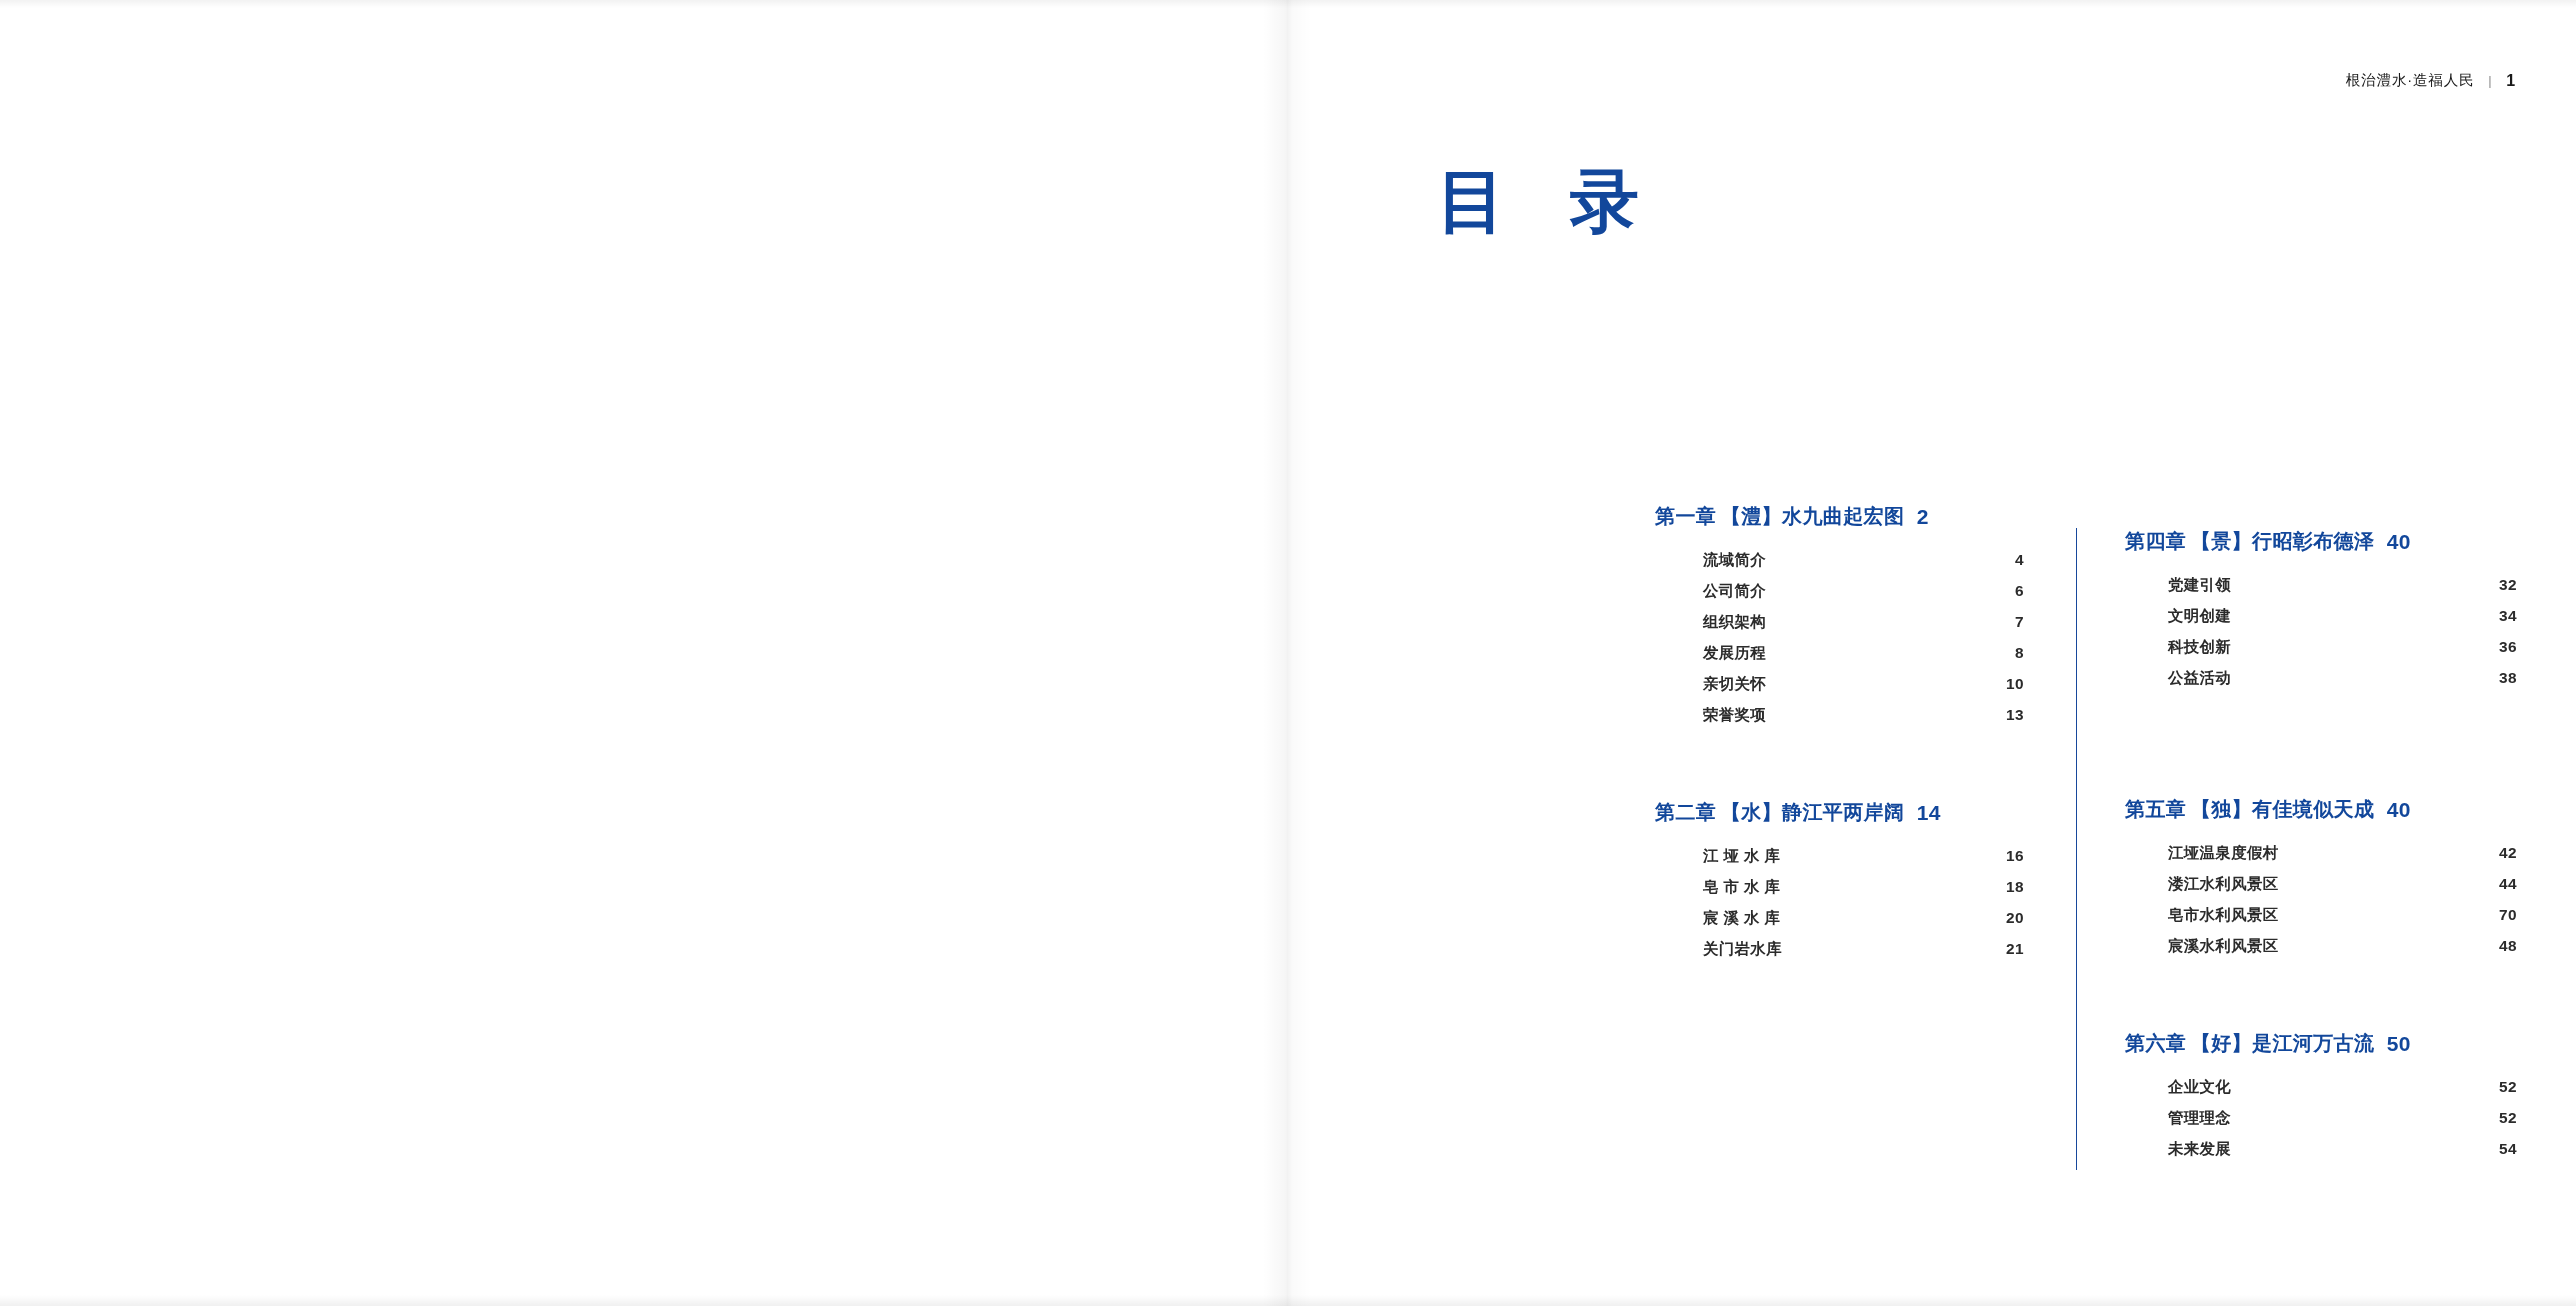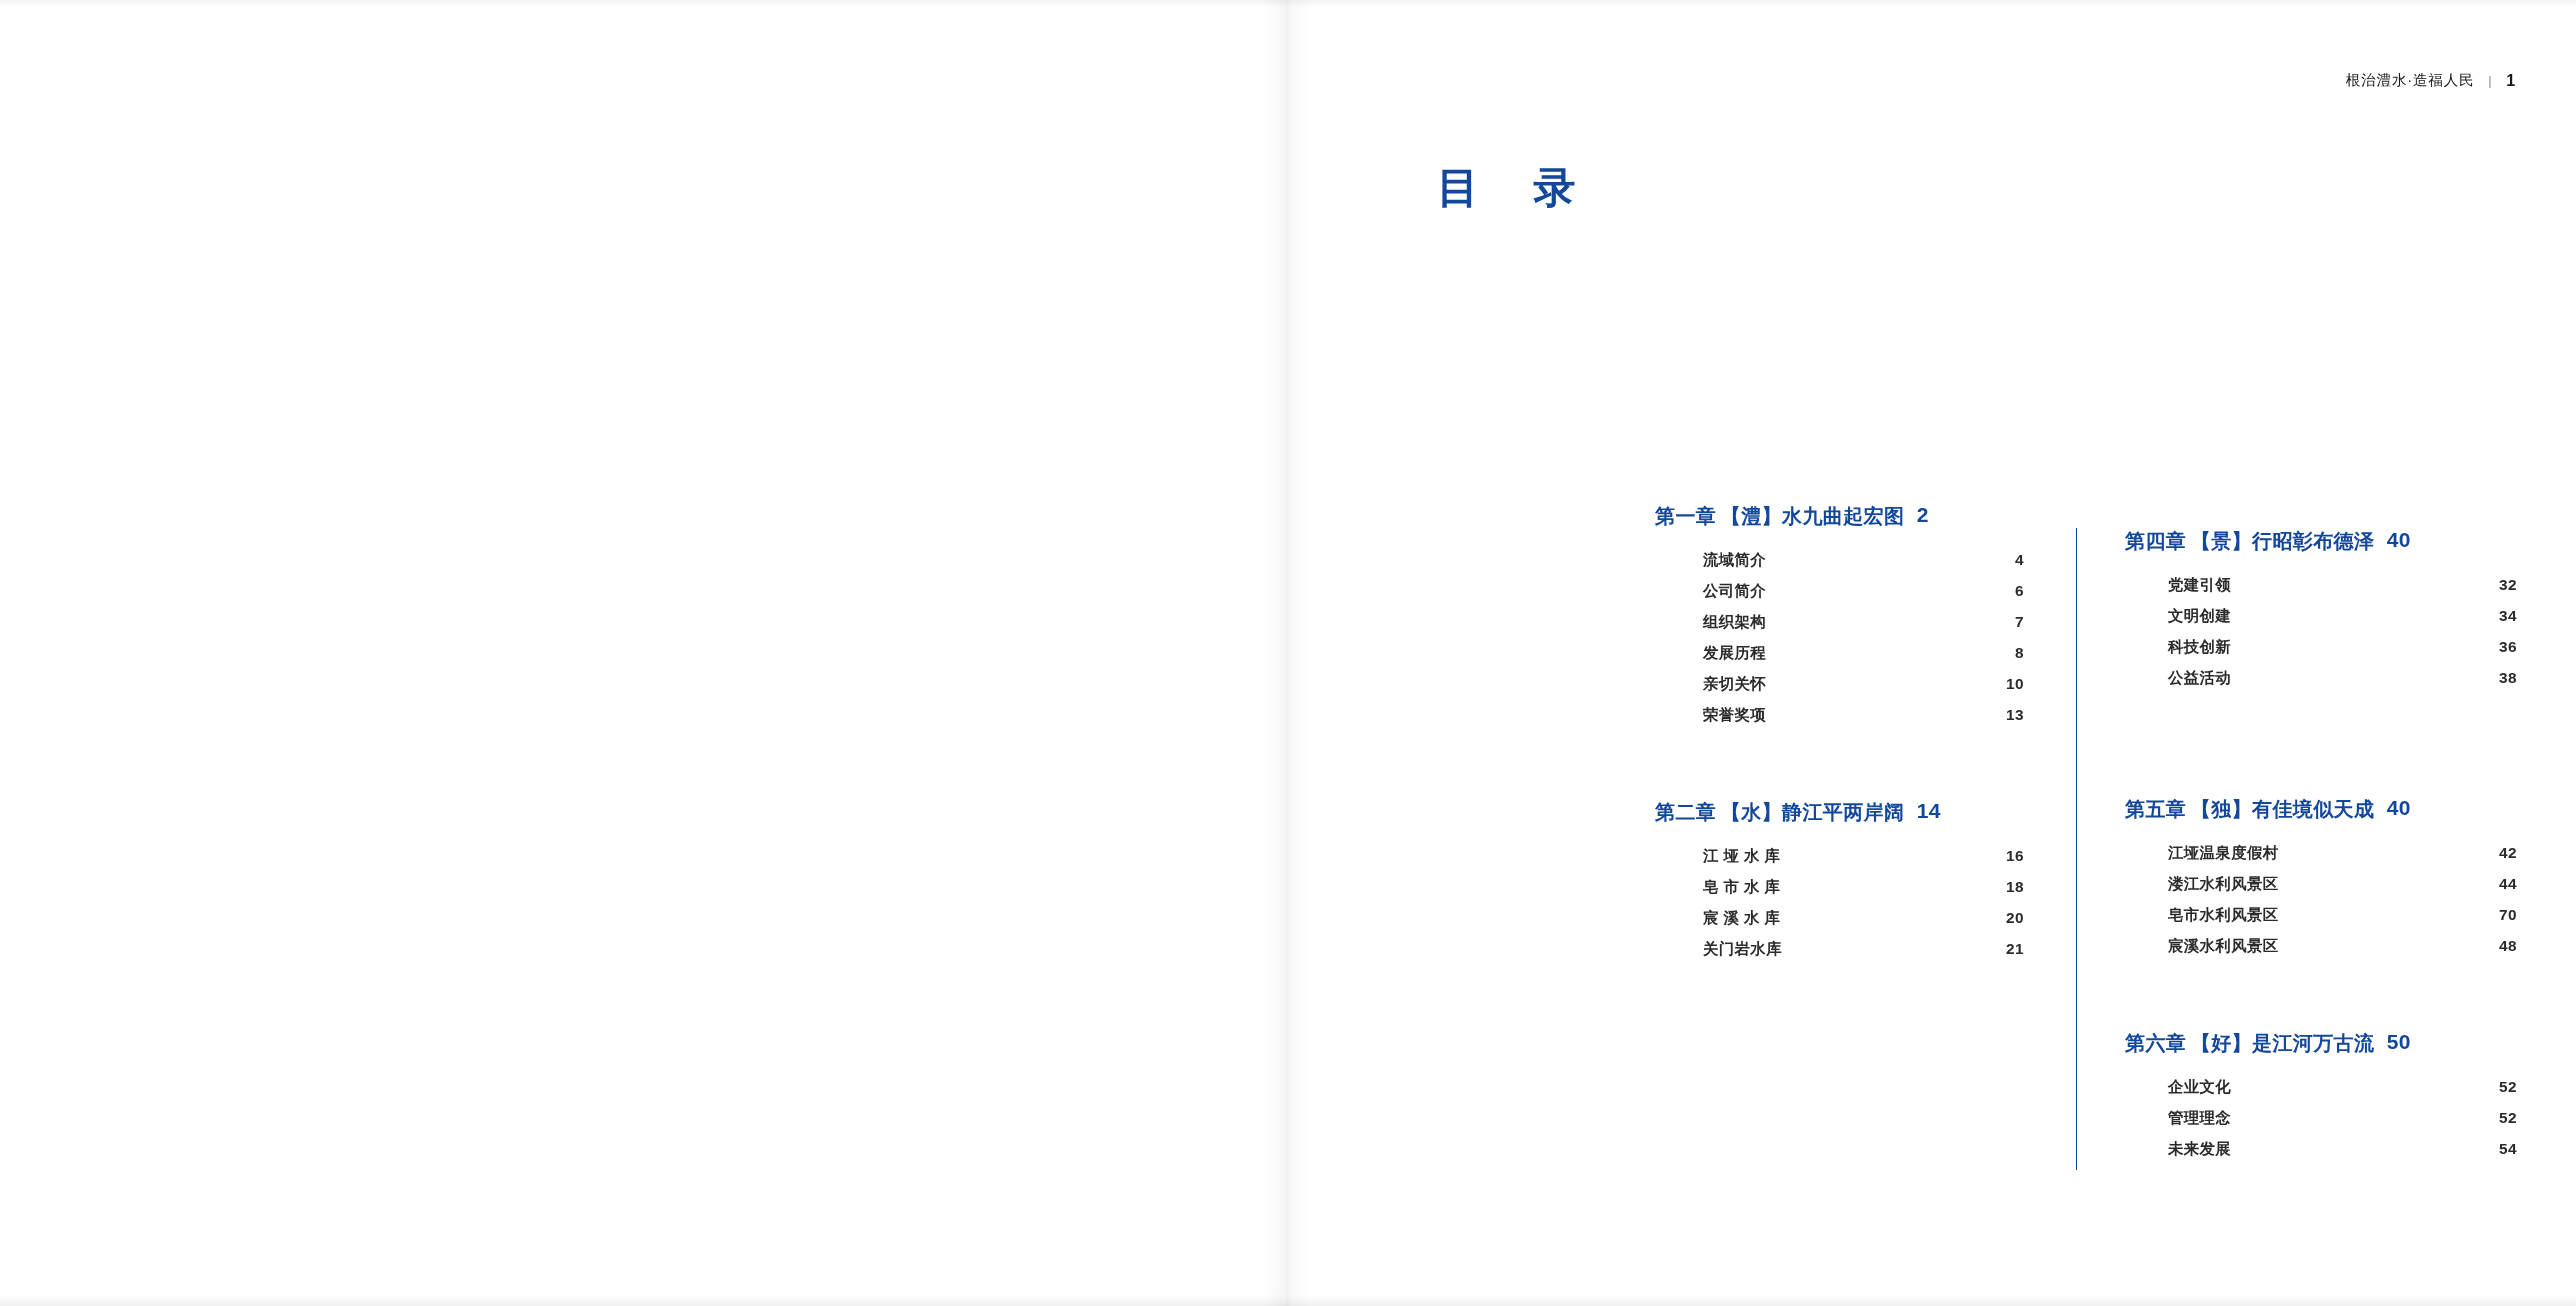--- a/index.html
+++ b/index.html
@@ -83,21 +83,21 @@
     color: #1a1a1a;
     font-weight: 600;
   }
 
   
   .toc-title {
     position: absolute;
     left: 1437px;
     top: 167px;
     color: #12479b;
-    font-size: 42px;
+    font-size: 69px;
     font-weight: 700;
     letter-spacing: 20px;
     line-height: 1;
     font-family: "DejaVu Sans", "Liberation Sans", sans-serif;
   }
 
   
   .toc-columns {
     position: absolute;
     left: 1655px;
@@ -121,21 +121,21 @@
 
   .chapter-block {
     margin-bottom: 32px;
   }
   .chapter-block:last-child {
     margin-bottom: 0;
   }
 
   .chapter-head {
     display: flex;
-    align-items: flex-start;
+    align-items: center;
     color: #12479b;
     font-weight: 700;
     font-size: 20px;
     letter-spacing: 0.4px;
     margin-bottom: 20px;
     white-space: nowrap;
   }
   .chapter-head .ch-no {
     margin-right: 4.6px;
   }

